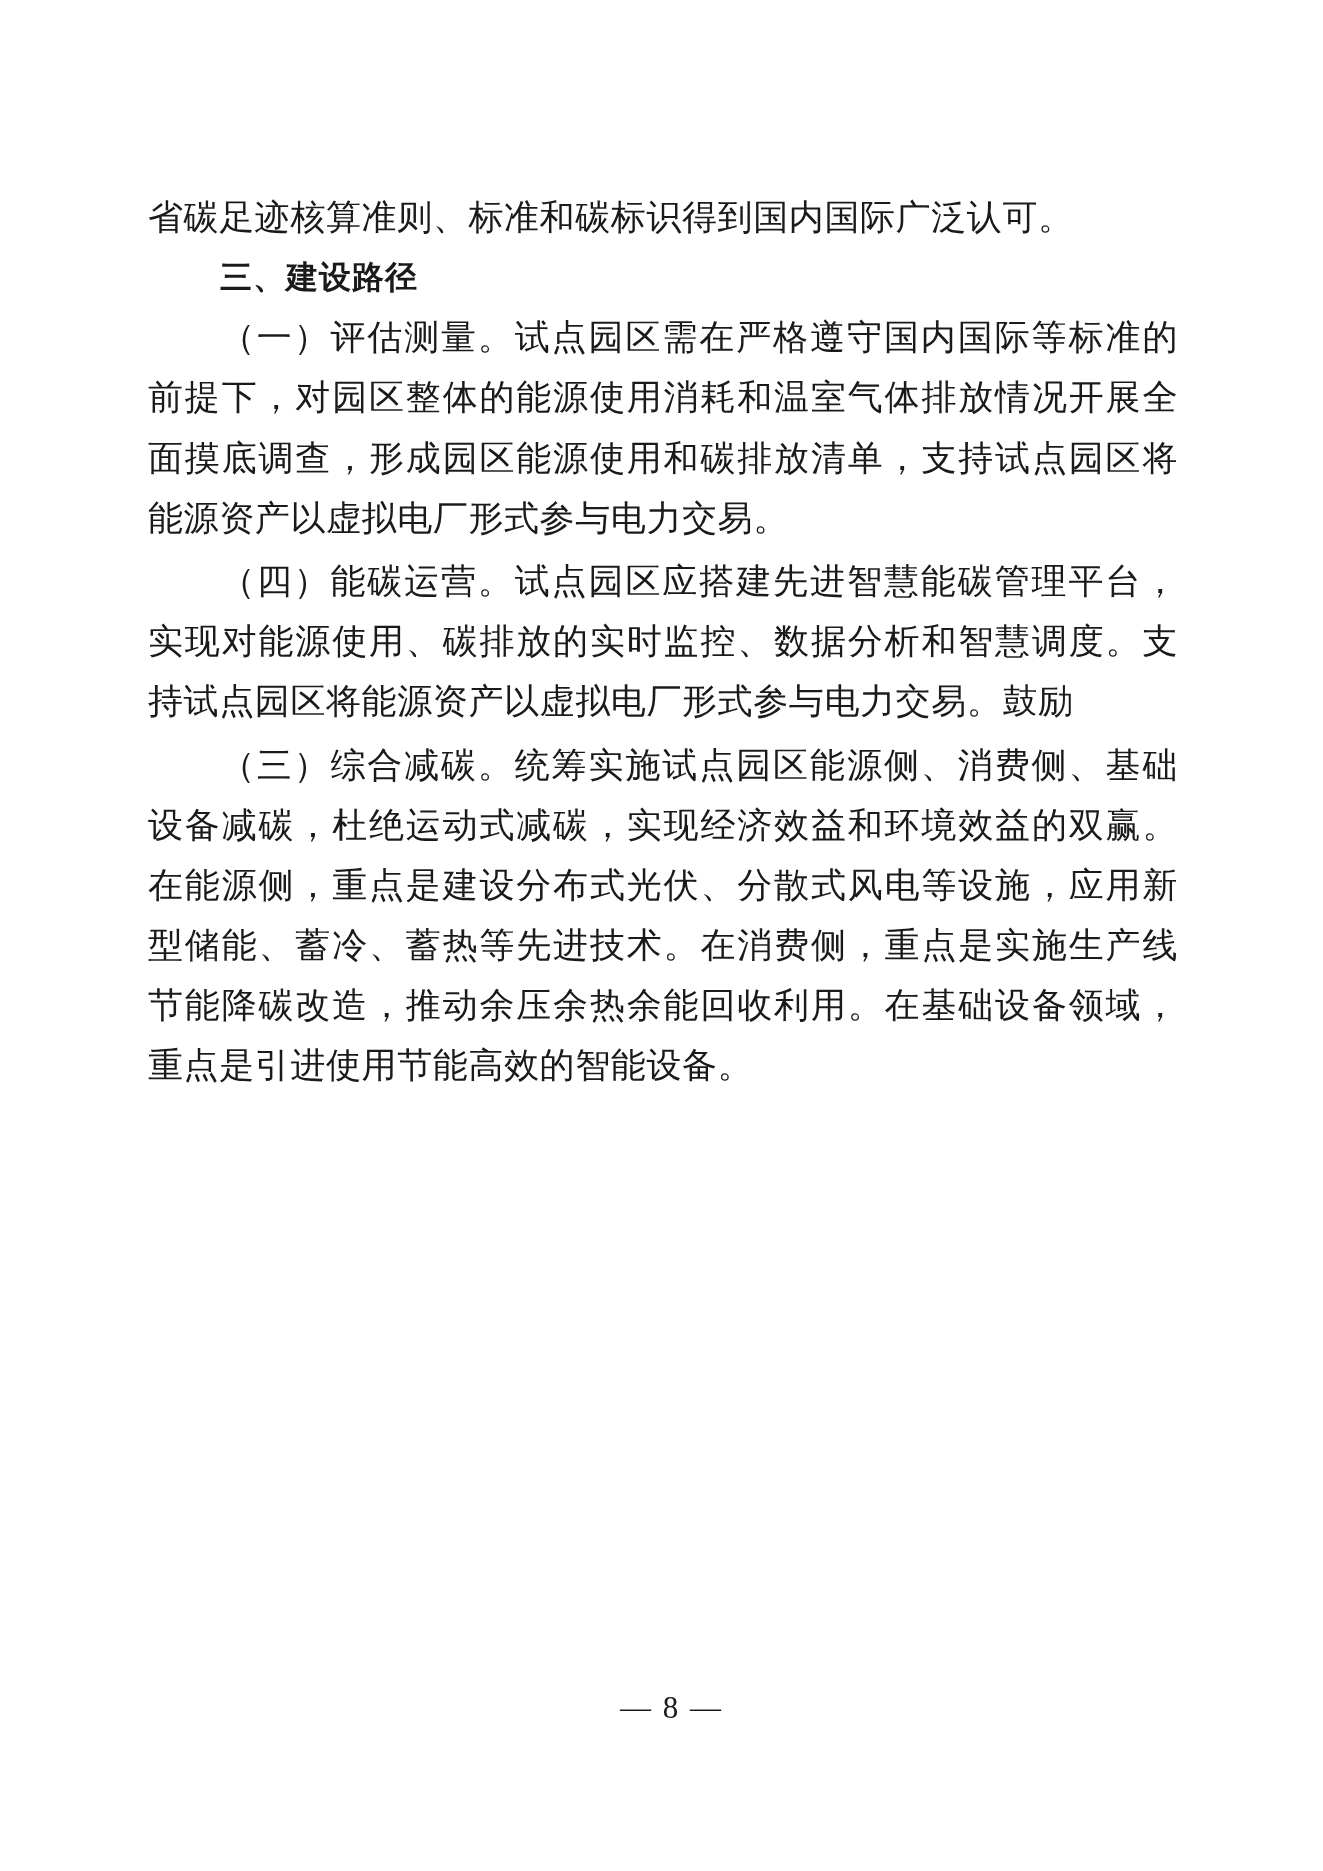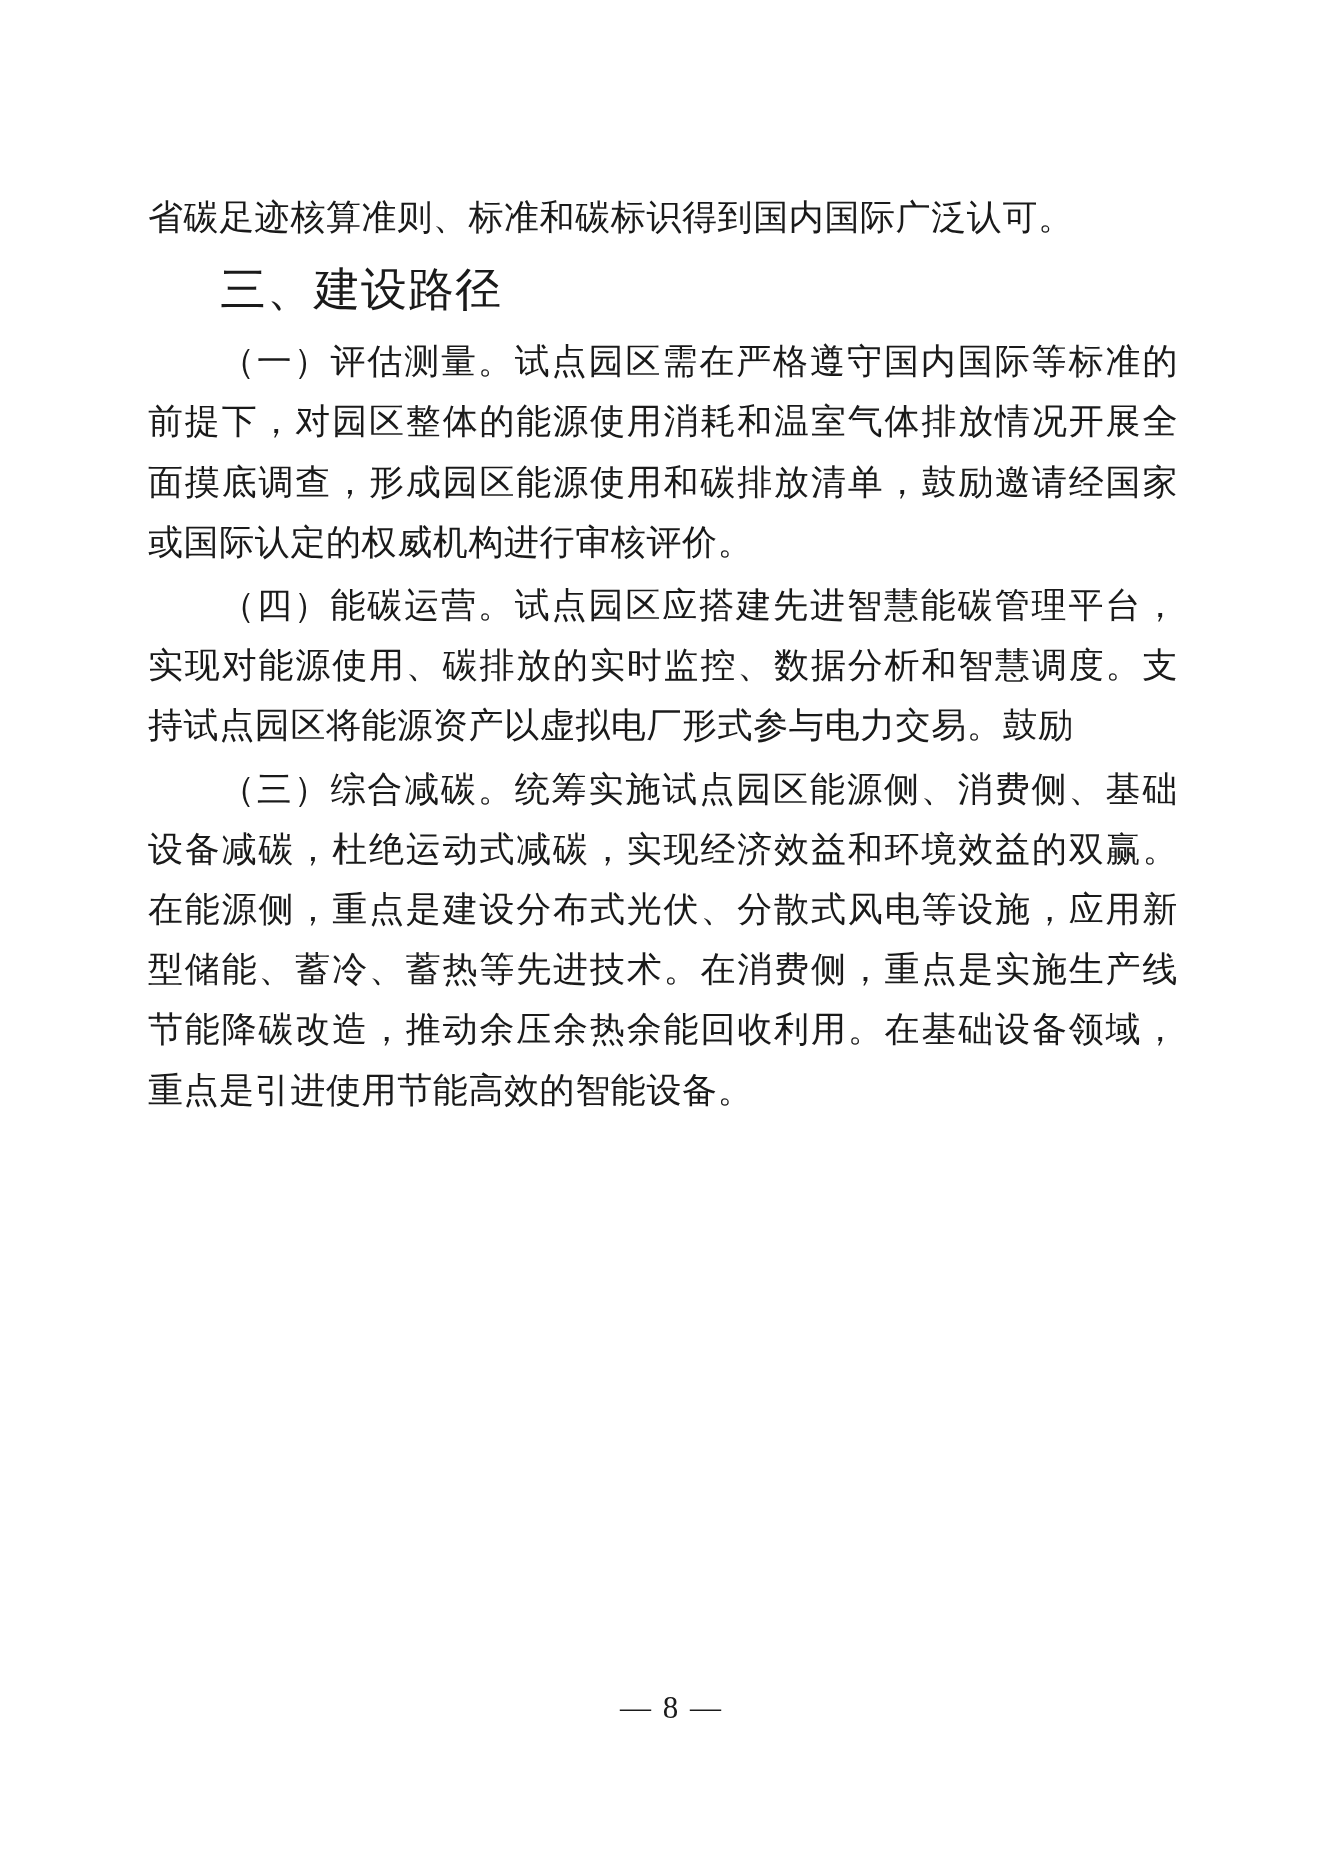--- a/index.html
+++ b/index.html
@@ -30,27 +30,27 @@
     letter-spacing: 0.6px;
     text-align: justify;
     text-justify: inter-ideograph;
     margin: 0 0 2px 0;
     text-indent: 0;
   }
   .para.indent {
     text-indent: 72px;
   }
   .heading {
-    font-size: 46px;
+    font-size: 32px;
     line-height: 1.72;
     letter-spacing: 1px;
     margin: 0 0 2px 0;
     text-indent: 72px;
     font-family: "Liberation Sans", "DejaVu Sans", sans-serif;
-    font-weight: 400;
+    font-weight: 700;
   }
   .sub-label {
     font-family: "Liberation Sans", "DejaVu Sans", sans-serif;
     font-weight: 400;
     letter-spacing: 0.5px;
   }
   .page-number {
     position: absolute;
     left: 0;
     right: 0;
@@ -69,21 +69,21 @@
 </head>
 <body>
 
 <div class="page">
   <div class="content">
 
     <p class="para">省碳足迹核算准则、标准和碳标识得到国内国际广泛认可。</p>
 
     <p class="heading">三、建设路径</p>
 
-    <p class="para indent"><span class="sub-label">（一）评估测量。</span><span>试点园区需在严格遵守国内国际等标准的前提下，对园区整体的能源使用消耗和温室气体排放情况开展全面摸底调查，形成园区能源使用和碳排放清单，鼓励邀请经国家或国际认定的权威机构进行审核评价。</span></p>
+    <p class="para indent"><span class="sub-label">（一）评估测量。</span><span>试点园区需在严格遵守国内国际等标准的前提下，对园区整体的能源使用消耗和温室气体排放情况开展全面摸底调查，形成园区能源使用和碳排放清单，支持试点园区将能源资产以虚拟电厂形式参与电力交易。</span></p>
 
 
     <p class="para indent"><span class="sub-label">（四）能碳运营。</span><span>试点园区应搭建先进智慧能碳管理平台，实现对能源使用、碳排放的实时监控、数据分析和智慧调度。支持试点园区将能源资产以虚拟电厂形式参与电力交易。鼓励</span></p>
 
     <p class="para indent"><span class="sub-label">（三）综合减碳。</span><span>统筹实施试点园区能源侧、消费侧、基础设备减碳，杜绝运动式减碳，实现经济效益和环境效益的双赢。在能源侧，重点是建设分布式光伏、分散式风电等设施，应用新型储能、蓄冷、蓄热等先进技术。在消费侧，重点是实施生产线节能降碳改造，推动余压余热余能回收利用。在基础设备领域，重点是引进使用节能高效的智能设备。</span></p>
 
   </div>
 
   <div class="page-number">
     <span class="pn-inner">— 8 —</span>

